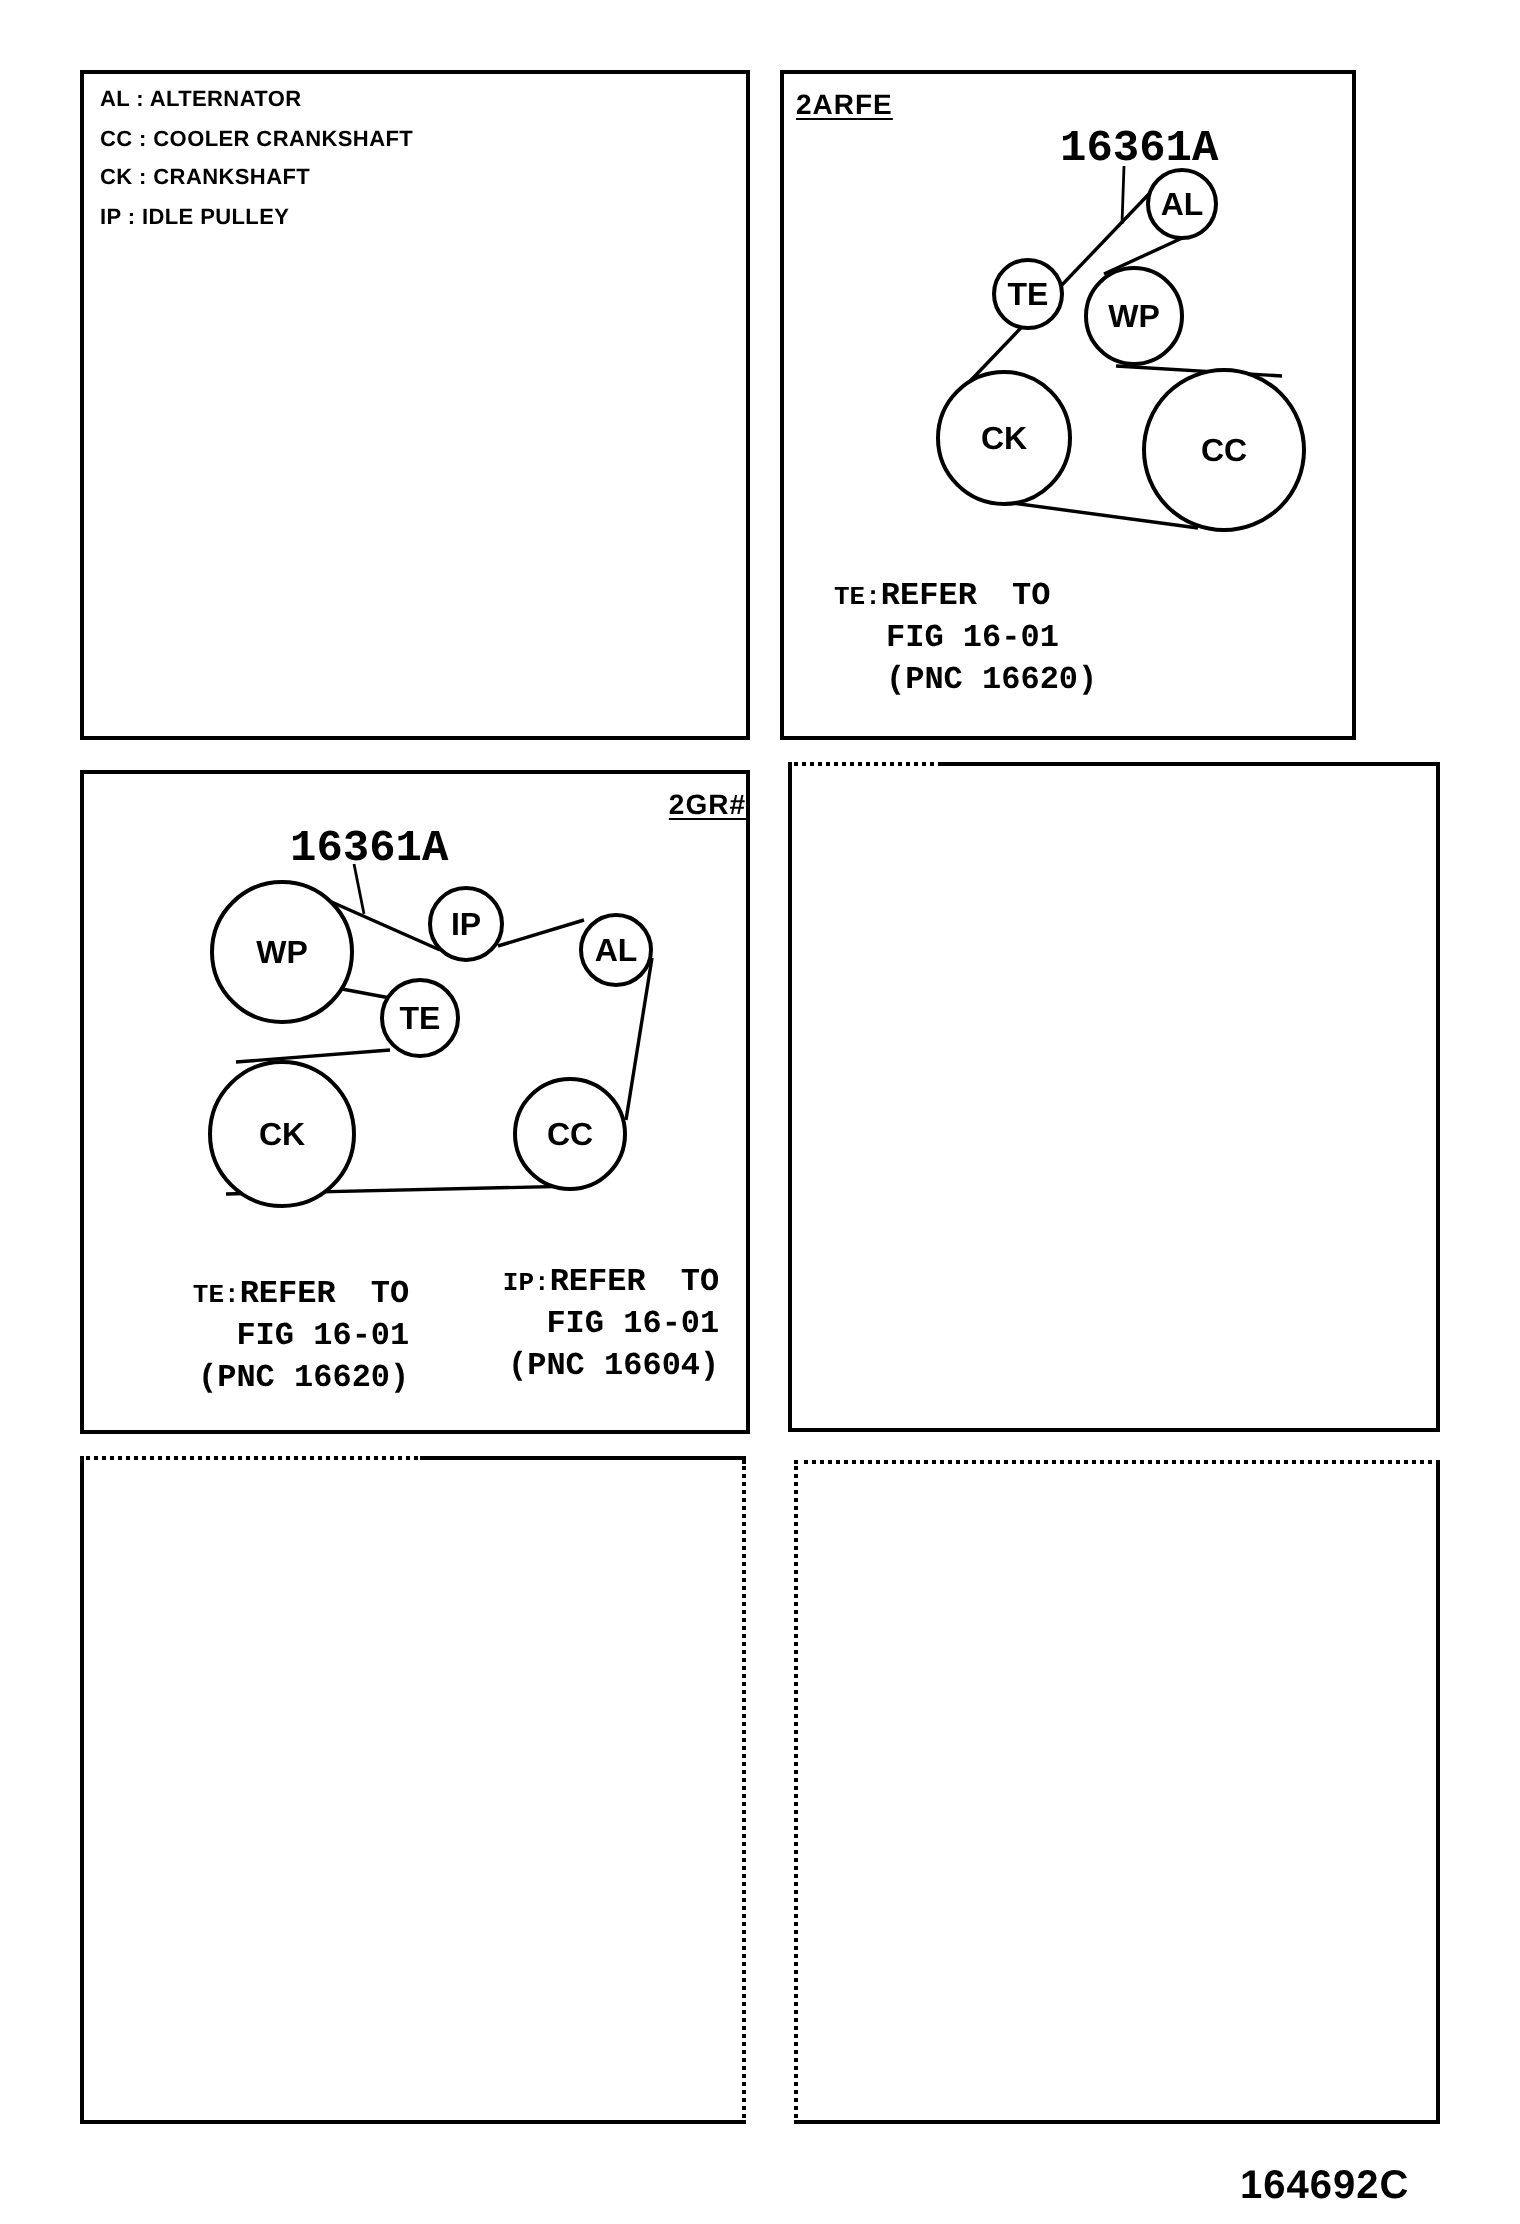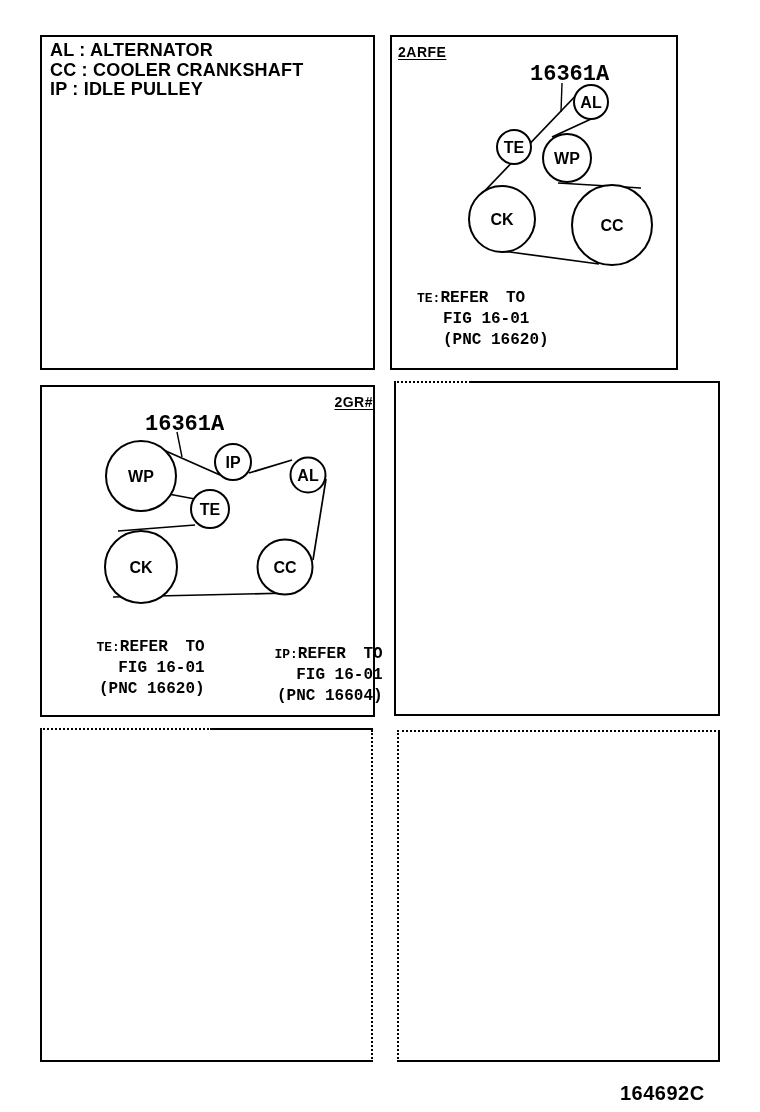--- a/index.html
+++ b/index.html
@@ -24,21 +24,21 @@
   .panel-empty-mr { left: 394px; top: 383px; width: 326px; height: 333px; border-top: none; }
   .panel-empty-bl { left: 40px;  top: 730px; width: 333px; height: 332px; border-top: none; border-right: 2px dotted #000; }
   .panel-empty-br { left: 397px; top: 730px; width: 323px; height: 332px; border-top: 2px dotted #000; border-left: 2px dotted #000; }
 
   .tedge { position: absolute; top: -2px; height: 0; display: block; }
   .tedge.dot   { border-top: 2px dotted #000; }
   .tedge.solid { border-top: 2px solid #000; }
 
   .legend-list { padding: 4px 0 0 8px; }
   .legend-item {
-    font-size: 18px; font-weight: bold;
+    font-size: 11px; font-weight: bold;
     line-height: 19.6px; letter-spacing: 0.2px;
     white-space: nowrap;
   }
 
   .panel-label {
     display: inline-block;
     margin: 7px 0 0 6px;
     font-size: 14px; font-weight: bold;
     letter-spacing: 0.5px;
     text-decoration: underline;
@@ -81,20 +81,21 @@
 </style>
 </head>
 <body>
 
 <div class="page">
 
   <div class="panel panel-legend">
     <div class="legend-list">
       <div class="legend-item">AL : ALTERNATOR</div>
       <div class="legend-item">CC : COOLER CRANKSHAFT</div>
+      <div class="legend-item">CK : CRANKSHAFT</div>
       <div class="legend-item">IP : IDLE PULLEY</div>
     </div>
   </div>
 
   <div class="panel panel-arfe">
     <span class="panel-label">2ARFE</span>
     <svg class="diagram-svg" width="326" height="331" viewBox="0 0 326 331">
       <text class="part-number" x="138" y="43">16361A</text>
       <line class="leader-line" x1="170" y1="46" x2="169" y2="75"></line>
       <g>
@@ -167,21 +168,21 @@
       <g>
         <circle class="pulley-circle" cx="243" cy="180" r="27.5"></circle>
         <text class="pulley-label" x="243" y="185.5">CC</text>
       </g>
     </svg>
     <div class="note" style="left:31px; top:250px;">
       <div><span class="prefix">TE:</span><span class="refer">REFER TO</span></div>
       <div class="indent">FIG 16-01</div>
       <div class="indent">(PNC 16620)</div>
     </div>
-    <div class="note" style="left:186px; top:257px;margin-left:23px;">
+    <div class="note" style="left:186px; top:244px;">
       <div><span class="prefix">IP:</span><span class="refer">REFER TO</span></div>
       <div class="indent">FIG 16-01</div>
       <div class="indent">(PNC 16604)</div>
     </div>
   </div>
 
   <div class="panel panel-empty-mr">
     <i class="tedge dot" style="left:-2px; width:77px;"></i>
     <i class="tedge solid" style="left:75px; right:-2px;"></i>
   </div>

